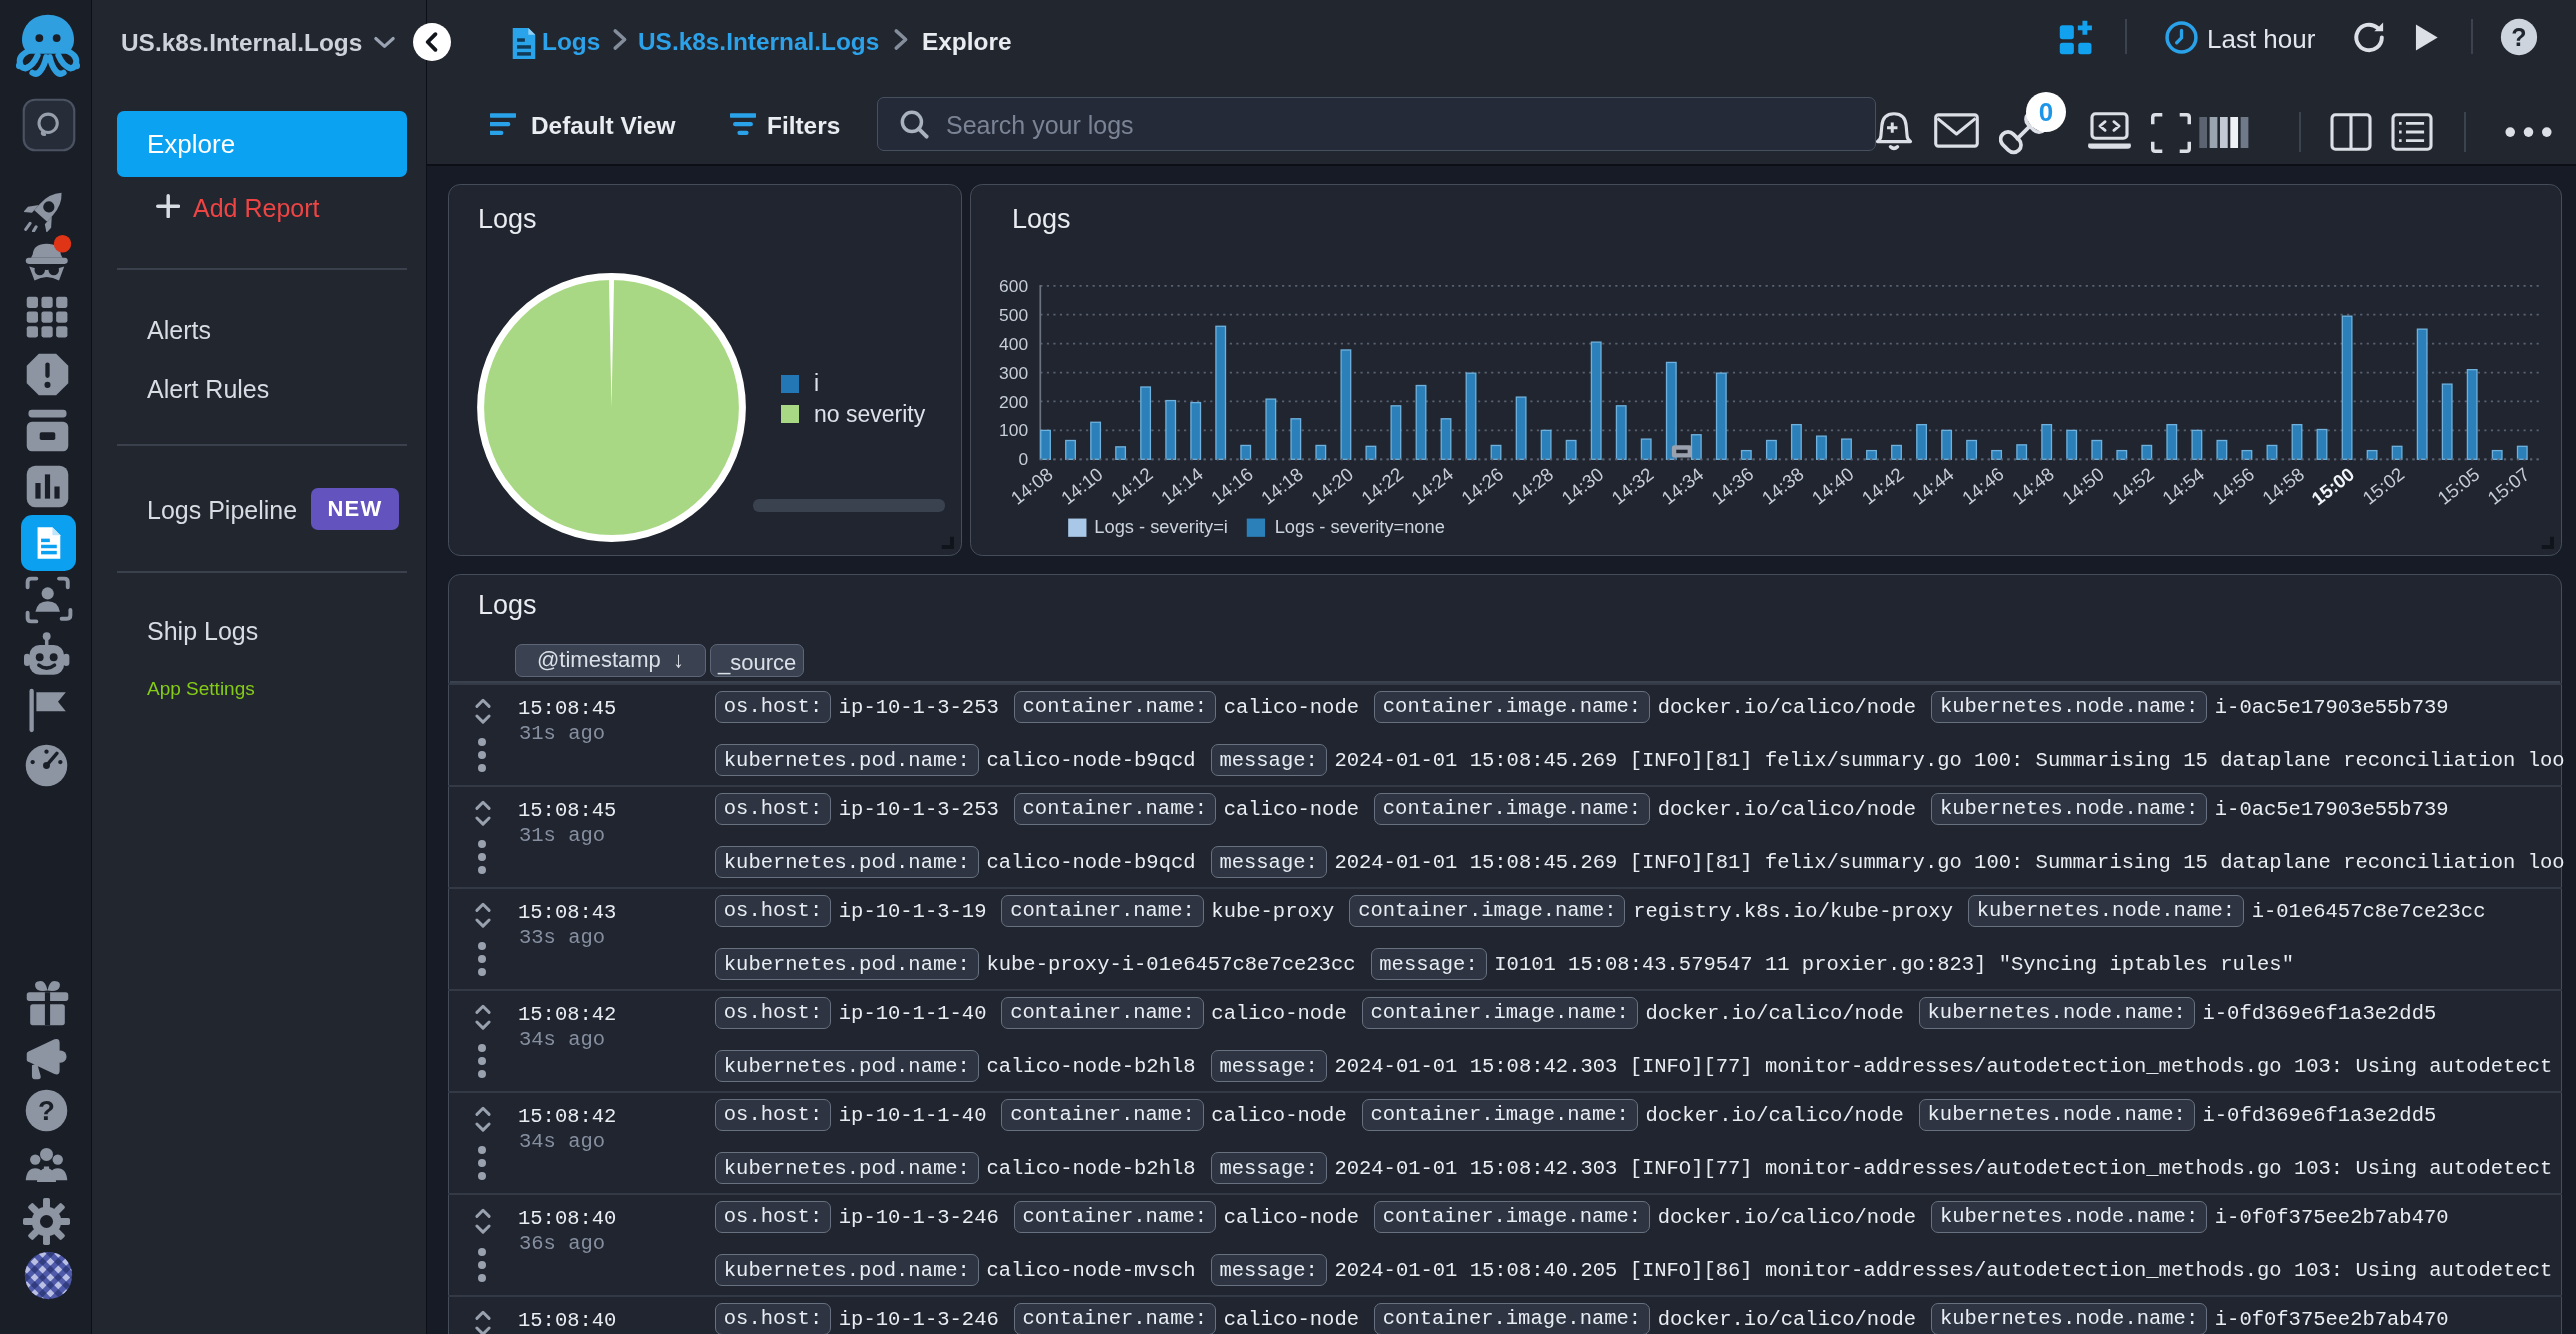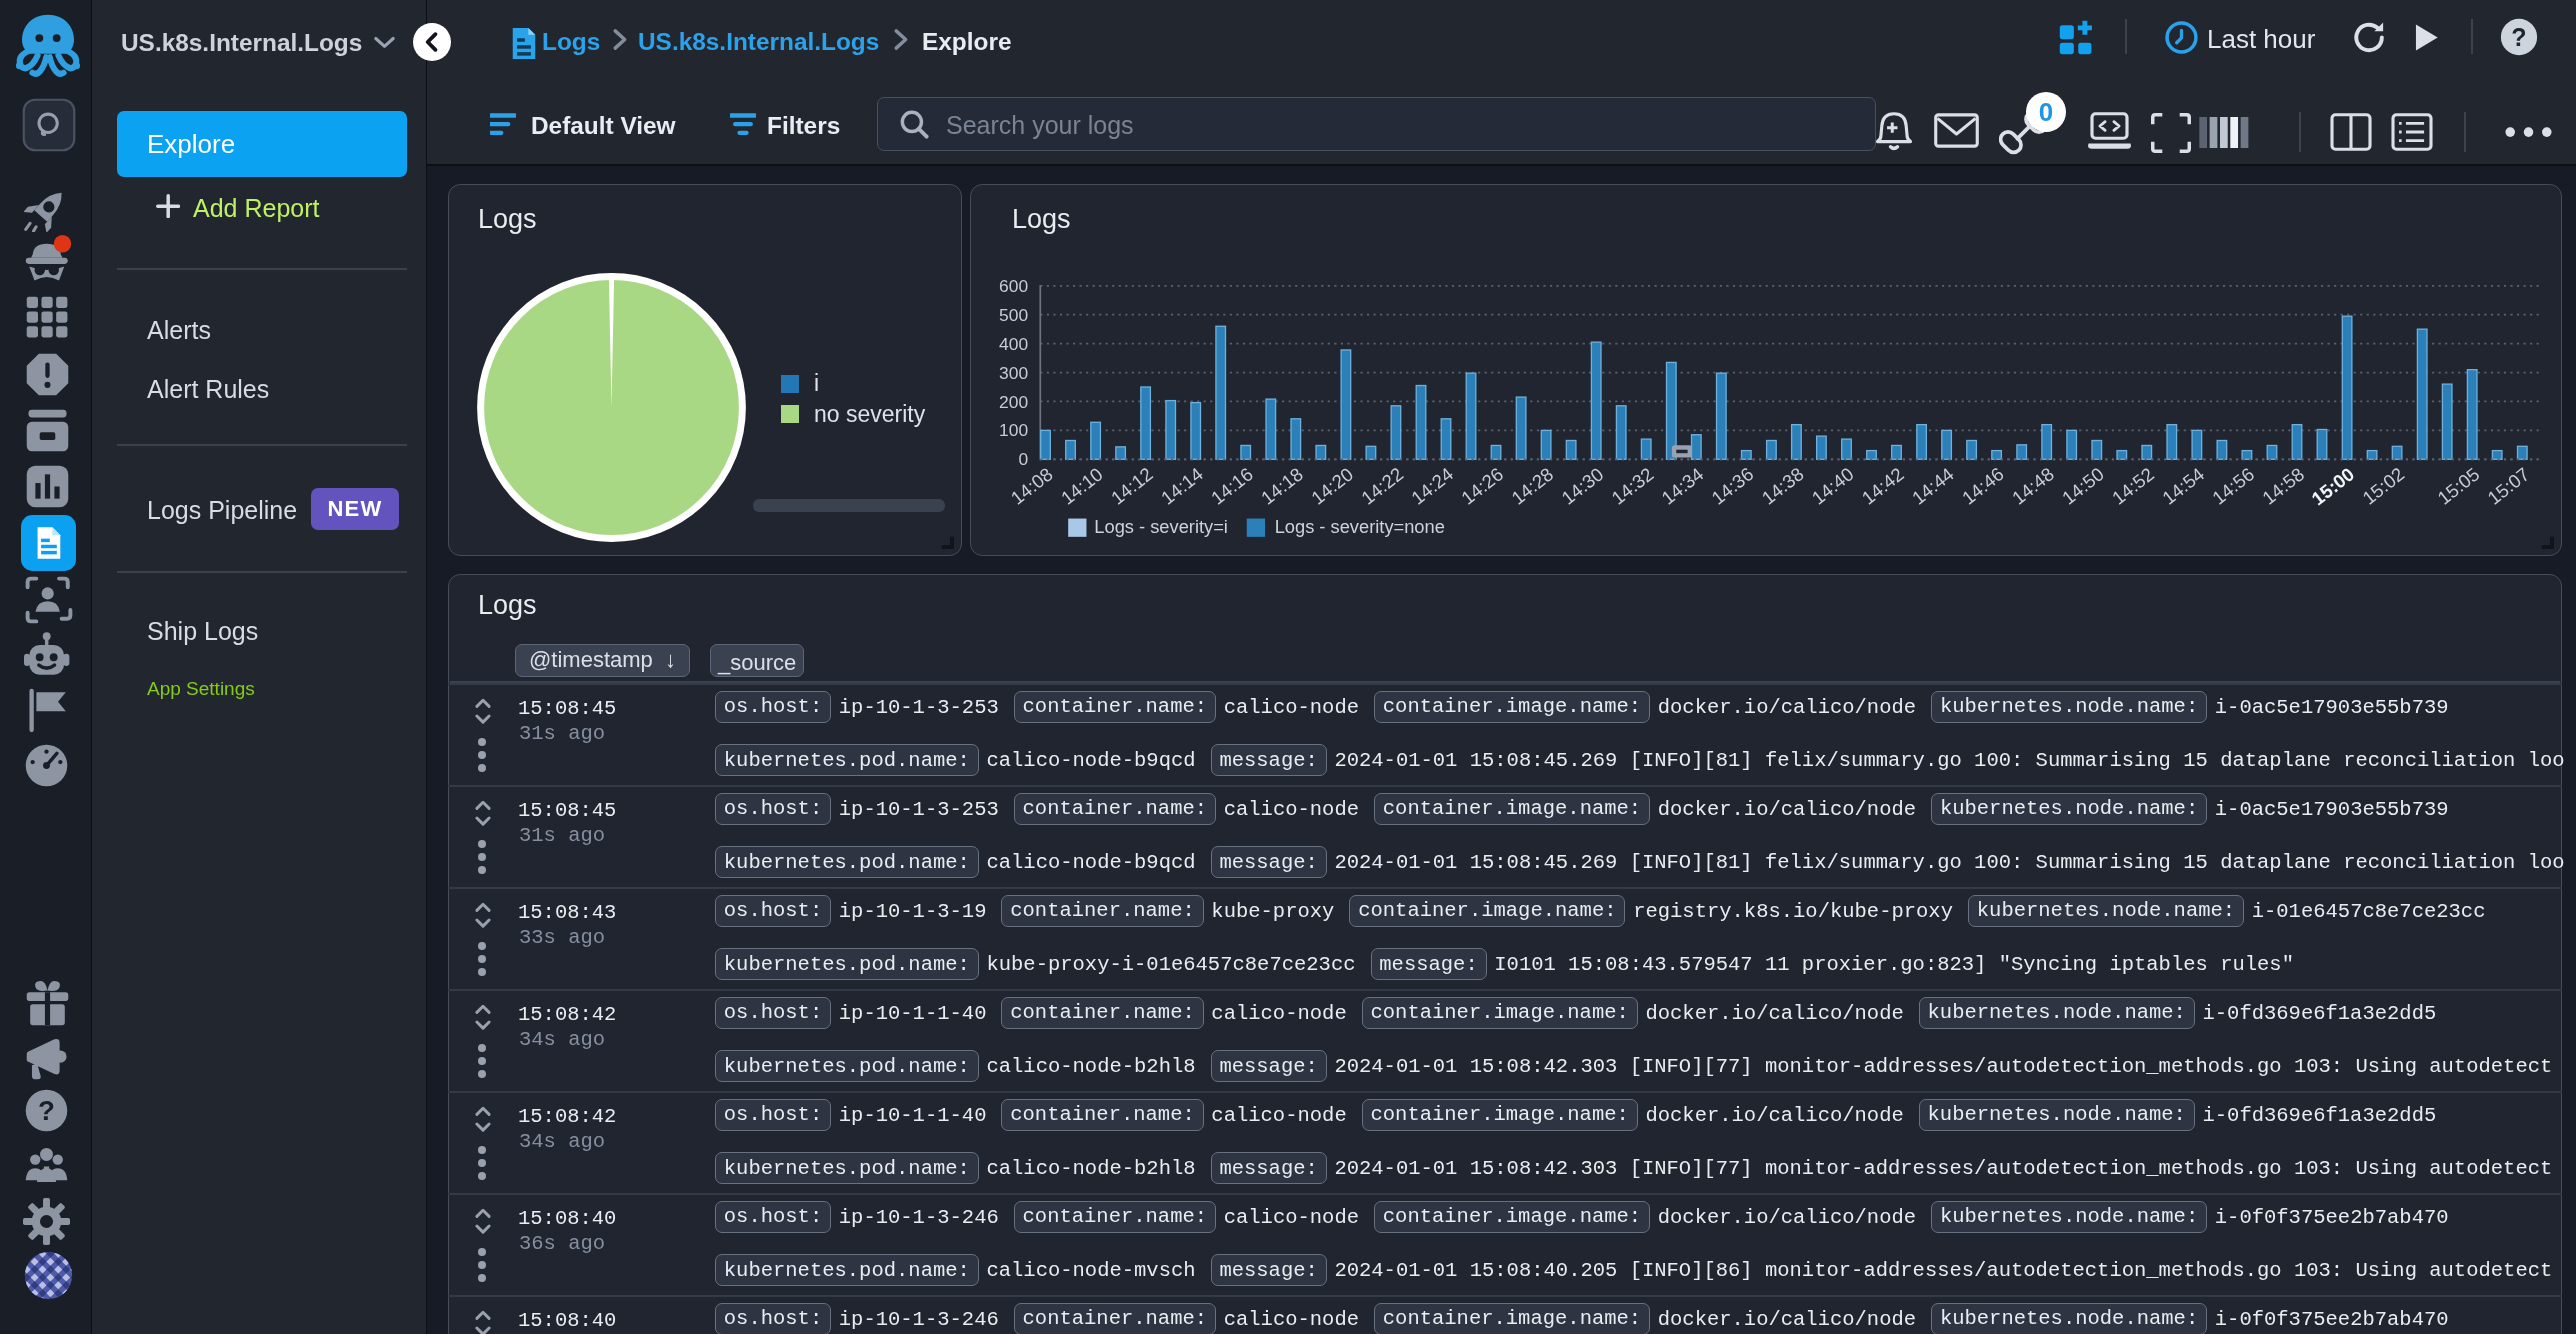--- a/index.html
+++ b/index.html
@@ -13,21 +13,21 @@
 .v { display:inline-block; font-family:"Liberation Mono",monospace; font-size:20.5px; color:#e9edf2; margin-right:15px; line-height:33px; vertical-align:top; white-space:pre; }
 .row { position:absolute; left:448px; width:1775px; height:102px; }
 .row .exp { position:absolute; left:21px; top:12.2px; }
 .row .dots { position:absolute; left:30px; top:55px; }
 .row .dots i { display:block; width:7.8px; height:7.8px; border-radius:50%; background:#99a1af; margin-bottom:5.2px; }
 .row .ts { position:absolute; left:70px; top:14px; font-family:"Liberation Mono",monospace; font-size:20.5px; color:#e9edf2; }
 .row .ago { position:absolute; left:71px; top:39px; font-family:"Liberation Mono",monospace; font-size:20.5px; color:#868fa0; }
 .row .l1 { position:absolute; left:267px; top:7.8px; width:1850px; height:35px; overflow:hidden; white-space:nowrap; }
 .row .l2 { position:absolute; left:267px; top:61px; width:1850px; height:35px; overflow:hidden; white-space:nowrap; }
 .sep { position:absolute; left:448px; width:2114px; height:1.7px; background:#333a46; }
-.hchip { position:absolute; font-size:22px; color:#dbe0e8; background:#3a4150; border:1.7px solid #5d6677; border-radius:7px; height:33px; line-height:30.5px; padding:0 13px; white-space:nowrap; }
+.hchip { position:absolute; font-size:22px; color:#dbe0e8; background:#3a4150; border:1.7px solid #5d6677; border-radius:7px; height:33px; line-height:30.5px; padding:0 21px; white-space:nowrap; }
 </style></head>
 <body>
 <div class="rail">
     <svg style="position:absolute;left:8.7px;top:10.5px" width="78" height="75" viewBox="0 0 90 86">
 <g fill="#2f9fe0">
 <path d="M45 4 C27 4 15 17 15 33 c0 8 4 13 8 16 l44 0 c4 -3 8 -8 8 -16 C75 17 63 4 45 4z"></path>
 </g>
 <g fill="none" stroke="#2f9fe0" stroke-width="7" stroke-linecap="round">
 <path d="M22 46 q-12 6 -9 15 q2 6 8 4"></path>
 <path d="M33 51 q-5 12 -14 15"></path>
@@ -230,21 +230,21 @@
 
 <div class="panel" style="left:448px;top:184px;width:514px;height:372px"></div>
 <div class="panel" style="left:970px;top:184px;width:1592px;height:372px"></div>
 <div class="panel" style="left:448px;top:574px;width:2114px;height:785px"></div>
 
 <div style="position:absolute;left:117px;top:111px;width:290px;height:66px;background:#0ba2f2;border-radius:7px"></div>
 <div class="tx" style="left:147px;top:129px;font-size:26px;color:#fff">Explore</div>
 <svg style="position:absolute;left:156px;top:194px" width="24.4" height="24.4" viewBox="0 0 28 28">
     <path d="M14 2 v24 M2 14 h24" stroke="#d8dce3" stroke-width="4" stroke-linecap="round"></path>
   </svg>
-<div class="tx" style="left:193px;top:194px;font-size:25px;color:#bef264">Add Report</div>
+<div class="tx" style="left:193px;top:194px;font-size:25px;color:#ef4444">Add Report</div>
 <div style="position:absolute;left:117px;top:268px;width:290px;height:1.7px;background:#3a414d"></div>
 <div style="position:absolute;left:117px;top:444px;width:290px;height:1.7px;background:#3a414d"></div>
 <div style="position:absolute;left:117px;top:571px;width:290px;height:1.7px;background:#3a414d"></div>
 <div class="tx" style="left:147px;top:316px;font-size:25px;color:#d8dce3">Alerts</div>
 <div class="tx" style="left:147px;top:375px;font-size:25px;color:#d8dce3">Alert Rules</div>
 <div class="tx" style="left:147px;top:496px;font-size:25px;color:#d8dce3">Logs Pipeline</div>
 <div style="position:absolute;left:311px;top:488px;width:88px;height:42px;background:#6353be;border-radius:7px;text-align:center;font-family:'Liberation Sans',sans-serif;font-size:22px;font-weight:700;color:#fff;line-height:42px;letter-spacing:1.3px">NEW</div>
 <div class="tx" style="left:147px;top:617px;font-size:25px;color:#d8dce3">Ship Logs</div>
 <div class="tx" style="left:147px;top:678px;font-size:19px;color:#84cc16">App Settings</div>
 <div class="tx" style="left:121px;top:29px;font-size:24.4px;font-weight:700;color:#ced3db">US.k8s.Internal.Logs</div>

